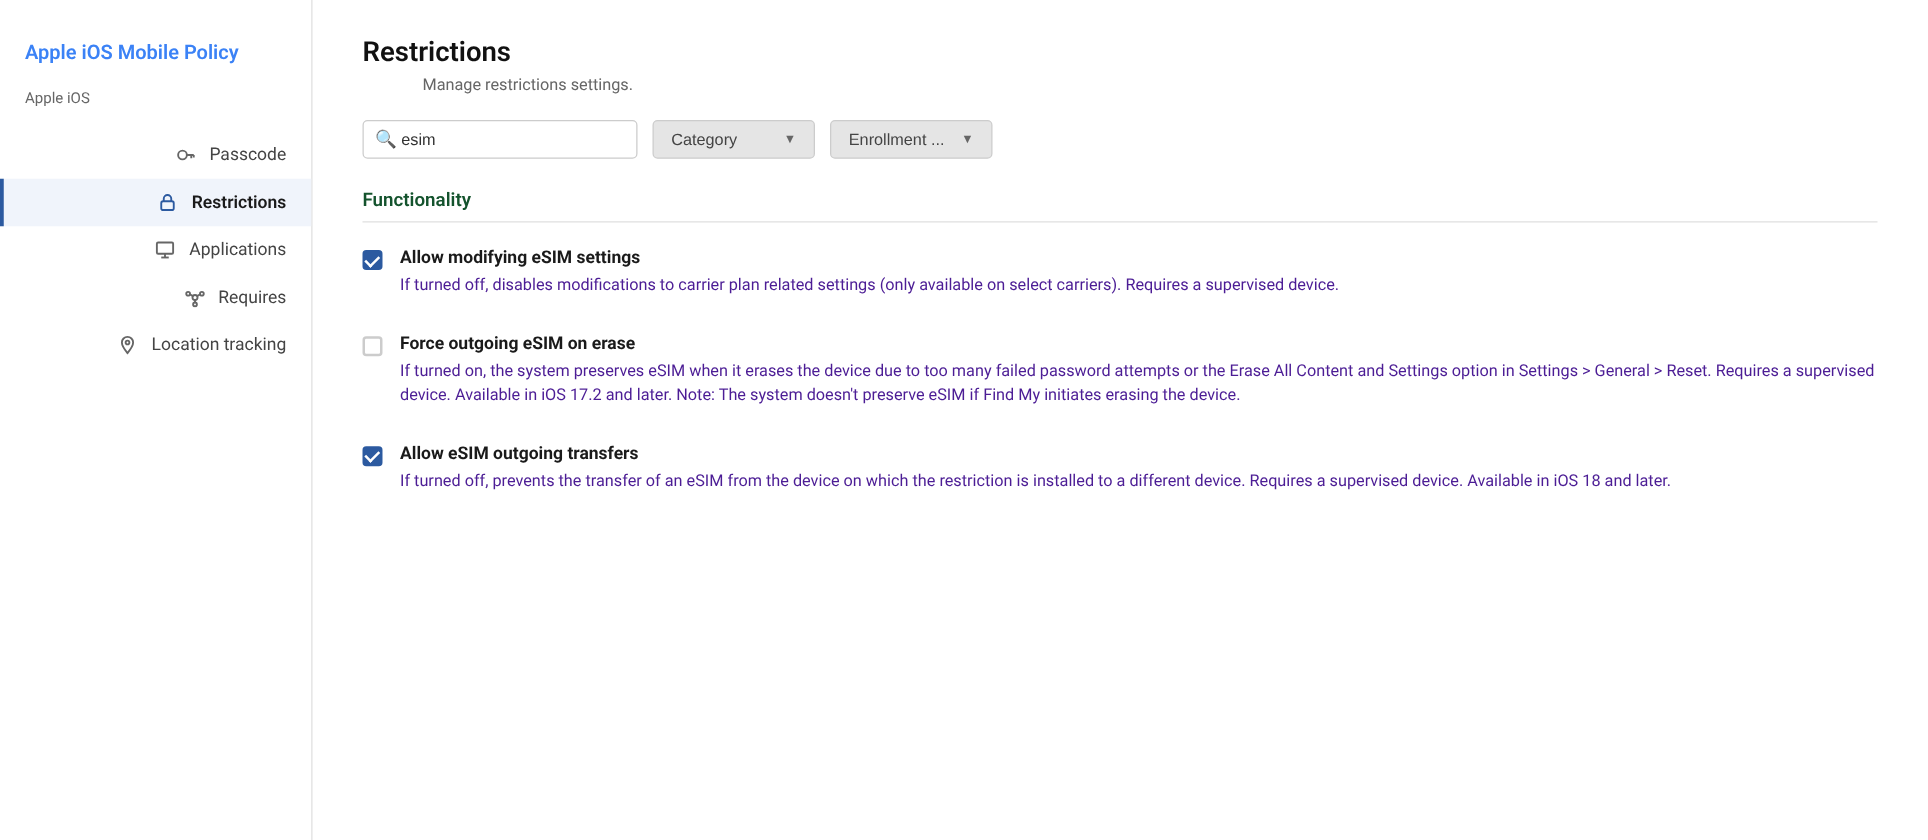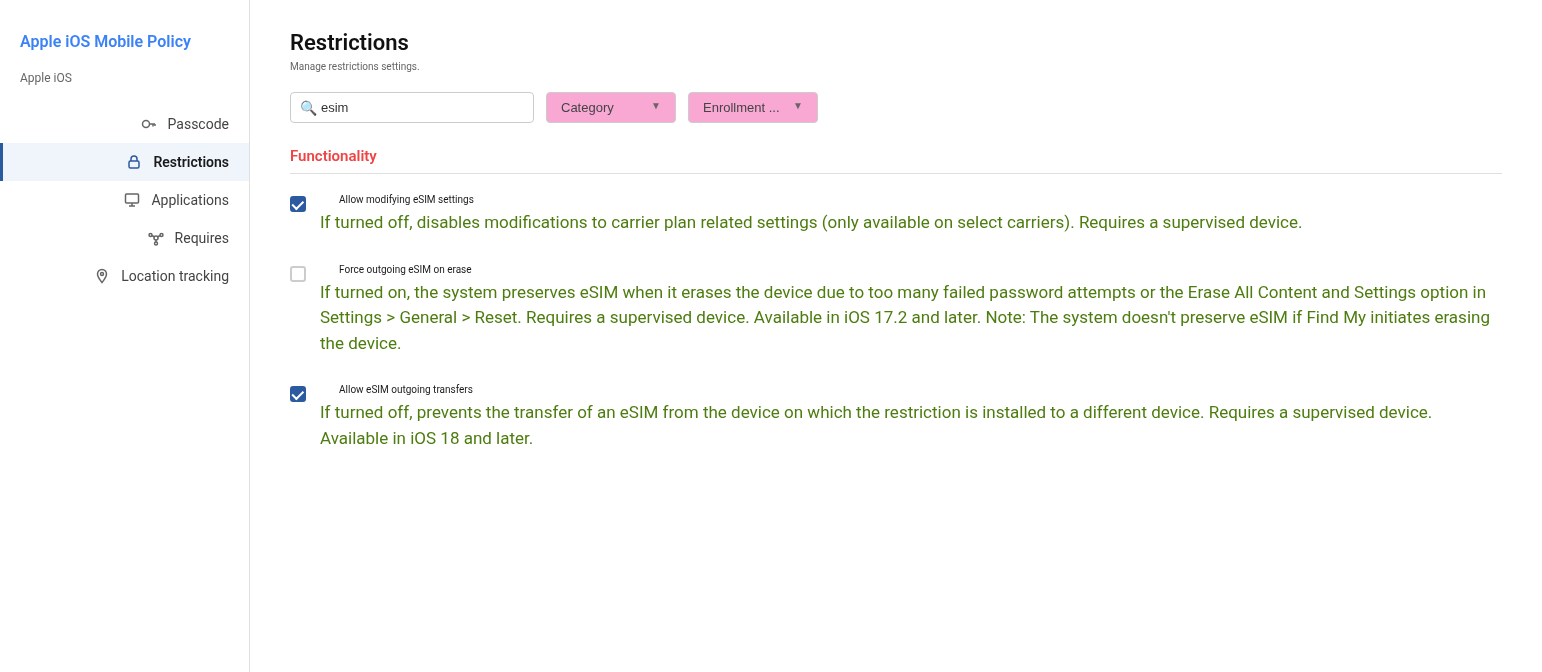--- a/index.html
+++ b/index.html
@@ -69,23 +69,24 @@
       padding: 30px 40px;
       overflow-y: auto;
     }
     .page-title {
       font-size: 22px;
       font-weight: 600;
       color: #111;
       margin-bottom: 6px;
     }
     .page-subtitle {
-      font-size: 10px;
+      font-size: 13px;
       color: #666;
       margin-bottom: 20px;
+      margin-left: 48px;
     }
 
     
     .filter-bar {
       display: flex;
       gap: 12px;
       margin-bottom: 24px;
       align-items: center;
     }
     .search-input-wrapper {
@@ -97,47 +98,48 @@
       position: absolute;
       left: 10px;
       color: #999;
       font-size: 14px;
     }
     .search-input {
       border: 1px solid #ccc;
       border-radius: 4px;
       padding: 7px 12px 7px 30px;
       font-size: 13px;
-      width: 244px;
+      width: 220px;
       outline: none;
       color: #333;
     }
     .dropdown-btn {
       border: 1px solid #ccc;
       border-radius: 4px;
       padding: 7px 14px;
       font-size: 13px;
-      background: #f9a8d4;
+      background: #e5e5e5;
       cursor: pointer;
       display: flex;
+      align-items: center;
       gap: 8px;
       color: #444;
       min-width: 130px;
     }
     .dropdown-arrow {
       margin-left: auto;
       font-size: 10px;
       color: #666;
     }
 
     
     .section-title {
       font-size: 15px;
       font-weight: 600;
-      color: #ef4444;
+      color: #14532d;
       margin-bottom: 8px;
     }
     .divider {
       border: none;
       border-top: 1px solid #e0e0e0;
       margin-bottom: 20px;
     }
 
     
     .setting-item {
@@ -171,29 +173,28 @@
       height: 5px;
       border-left: 2px solid #fff;
       border-bottom: 2px solid #fff;
       transform: rotate(-45deg) translateY(-1px);
       display: block;
     }
     .setting-content {
       flex: 1;
     }
     .setting-label {
-      font-size: 10px;
-      font-weight: 400;
+      font-size: 14px;
+      font-weight: 700;
       color: #1a1a1a;
       margin-bottom: 5px;
-      margin-left: 19px;
     }
     .setting-description {
-      font-size: 17px;
-      color: #4d7c0f;
+      font-size: 13px;
+      color: #4c1d95;
       line-height: 1.5;
     }
   </style>
 </head>
 <body>
 
 <div class="layout">
 
   <nav class="sidebar">
     <div class="app-header">

